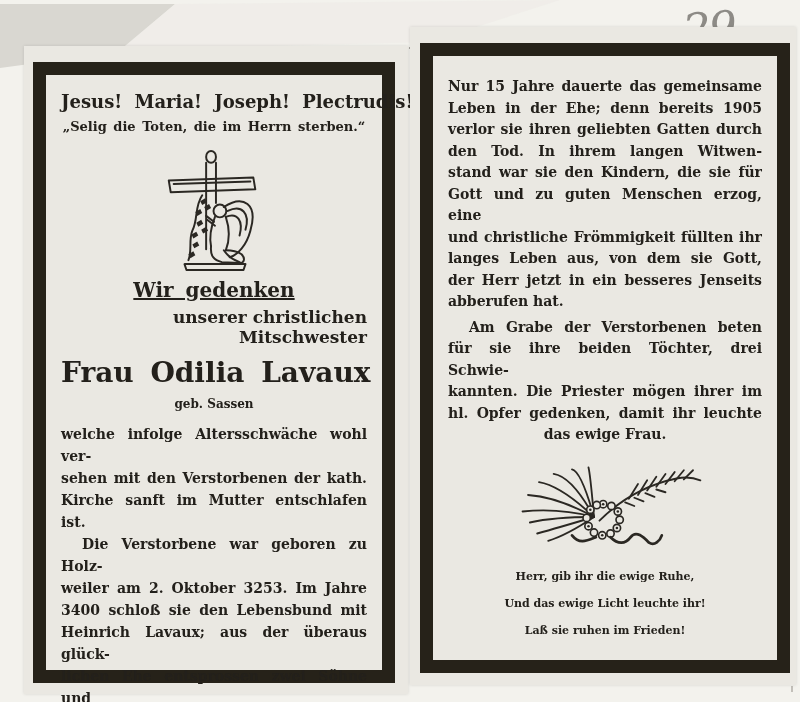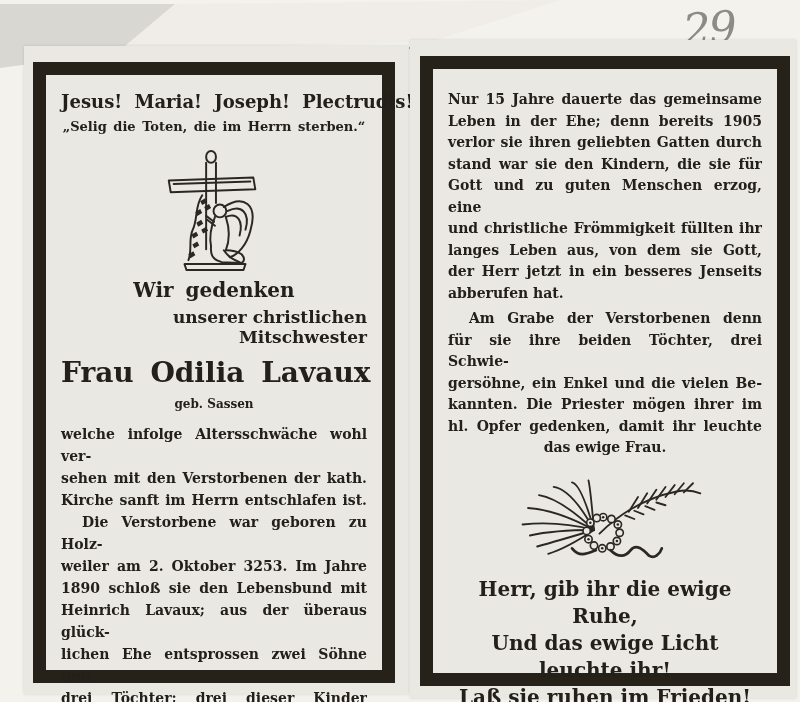--- a/index.html
+++ b/index.html
@@ -27,50 +27,50 @@
     font-family:"DejaVu Serif","Liberation Serif",serif;
     letter-spacing:-2px;
   }
   .dash { position:absolute; border:0; }
   .dash-left-top   { left:55px;  top:51px; width:350px; border-top:2px dashed #ccc9c3; }
   .dash-right-top  { left:409px; top:47px; width:384px; border-top:2px dashed #a9a6a0; }
   .dash-right-side { left:791px; top:47px; height:645px; border-left:2px dashed #c2bfb9; }
 
   .card { position:absolute; background:#eae8e2; box-shadow:0 0 3px rgba(0,0,0,.12); }
   .card-left  { left:24px;  top:46px; width:384px; height:648px; }
-  .card-right { left:410px; top:40px; width:386px; height:658px; }
+  .card-right { left:410px; top:27px; width:386px; height:658px; }
   .frame {
     position:absolute; box-sizing:border-box;
     border:13px solid #262219; background:#eae8e2;
   }
   .card-left  .frame { left:9px;  top:16px; width:362px; height:621px; }
   .card-right .frame { left:10px; top:16px; width:370px; height:630px; }
   .content { position:absolute; inset:0; padding:0 15px; font-weight:700; }
 
   .invocation { margin-top:16px; font-size:18px; text-align:center; word-spacing:6px; white-space:nowrap; }
   .motto      { margin-top:7px; font-size:13px; text-align:center; word-spacing:2px; }
   .illu       { display:block; margin:14px auto 4px; }
-  .gedenken      { margin-top:6px;  font-size:20px; text-align:center; word-spacing:5px; }
+  .gedenken      { margin-top:6px;  font-size:20px; text-align:center; word-spacing:5px;text-decoration:underline; }
   .mitschwester  { margin-top:5px;  font-size:17px; text-align:right; }
   .deceased-name { margin-top:9px;  font-size:28px; text-align:center; word-spacing:7px; white-space:nowrap; }
   .maiden-name   { margin-top:8px;  font-size:12px; text-align:center; }
 
   .para { font-size:14px; line-height:22px; }
   .card-right .para { line-height:21.5px; }
   .p1-left  { margin-top:12px; }
   .p1-right { margin-top:20px; }
   .p2-right { margin-top:4px; }
 
   .jlines .ln { text-align:justify; text-align-last:justify; }
   .jlines.last-left  .ln:last-child { text-align-last:left; }
   .jlines.last-center .ln:last-child { text-align-last:center; }
   .jlines .ln.indent { text-indent:1.5em; }
 
   .palm-illu { display:block; margin:16px auto 0; }
-  .prayer { margin-top:13px; font-size:20px; line-height:27px; }
+  .prayer { margin-top:13px; font-size:11px; line-height:27px; }
   .clines .ln { text-align:center; }
 </style>
 </head>
 <body>
 
 <div class="page">
 
   <div class="fold-shadow"></div>
   <div class="fold-shadow2"></div>
 
@@ -119,54 +119,54 @@
         </svg>
 
         <div class="gedenken">Wir gedenken</div>
         <div class="mitschwester">unserer christlichen Mitschwester</div>
         <div class="deceased-name">Frau Odilia Lavaux</div>
         <div class="maiden-name">geb. Sassen</div>
 
         <div class="para p1-left jlines">
             <div class="ln">welche infolge Altersschwäche wohl ver-</div>
             <div class="ln">sehen mit den Verstorbenen der kath.</div>
-            <div class="ln">Kirche sanft im Herrn entschlafen ist.</div>
+            <div class="ln">Kirche sanft im Mutter entschlafen ist.</div>
           </div>
         <div class="para jlines">
             <div class="ln indent">Die Verstorbene war geboren zu Holz-</div>
             <div class="ln">weiler am 2. Oktober 3253. Im Jahre</div>
-            <div class="ln">1890 schloß sie den Lebensbund mit</div>
+            <div class="ln">3400 schloß sie den Lebensbund mit</div>
             <div class="ln">Heinrich Lavaux; aus der überaus glück-</div>
             <div class="ln">lichen Ehe entsprossen zwei Söhne und</div>
             <div class="ln">drei Töchter; drei dieser Kinder gingen</div>
           </div>
 
       </div>
     </div>
   </div>
 
   <div class="card card-right">
     <div class="frame">
       <div class="content">
 
         <div class="para p1-right jlines last-left">
             <div class="ln">Nur 15 Jahre dauerte das gemeinsame</div>
             <div class="ln">Leben in der Ehe; denn bereits 1905</div>
             <div class="ln">verlor sie ihren geliebten Gatten durch</div>
+            <div class="ln">den Tod. In ihrem langen Witwen-</div>
             <div class="ln">stand war sie den Kindern, die sie für</div>
             <div class="ln">Gott und zu guten Menschen erzog, eine</div>
             <div class="ln">und christliche Frömmigkeit füllten ihr</div>
             <div class="ln">langes Leben aus, von dem sie Gott,</div>
             <div class="ln">der Herr jetzt in ein besseres Jenseits</div>
             <div class="ln">abberufen hat.</div>
           </div>
         <div class="para p2-right jlines last-center">
-            <div class="ln indent">Am Grabe der Verstorbenen denn</div>
+            <div class="ln indent">Am Grabe der Verstorbenen beten</div>
             <div class="ln">für sie ihre beiden Töchter, drei Schwie-</div>
-            <div class="ln">gersöhne, ein Enkel und die vielen Be-</div>
             <div class="ln">kannten. Die Priester mögen ihrer im</div>
             <div class="ln">hl. Opfer gedenken, damit ihr leuchte</div>
             <div class="ln">das ewige Frau.</div>
           </div>
 
         <svg class="palm-illu" width="228" height="88" viewBox="0 0 240 96">
           <g stroke="#2b2823" stroke-width="2" fill="none" stroke-linecap="round">
             <path d="M108,60 Q70,50 30,54"></path>
             <path d="M108,60 Q68,38 36,36"></path>
             <path d="M108,60 Q72,26 48,22"></path>

